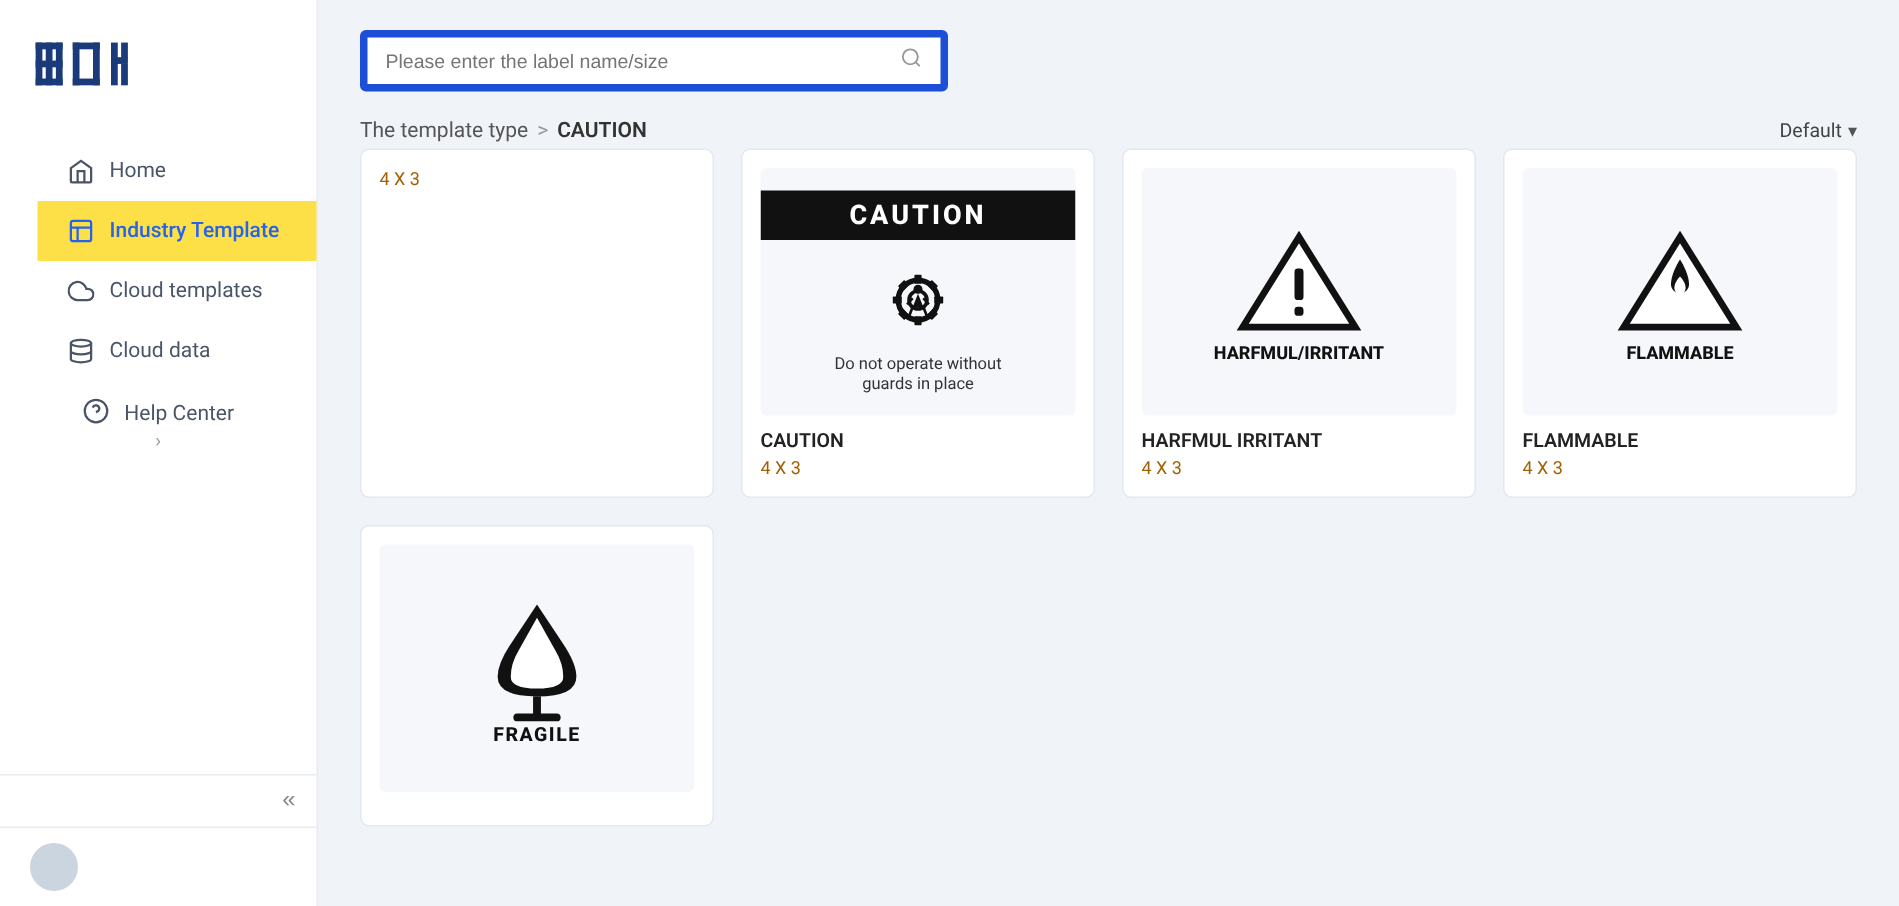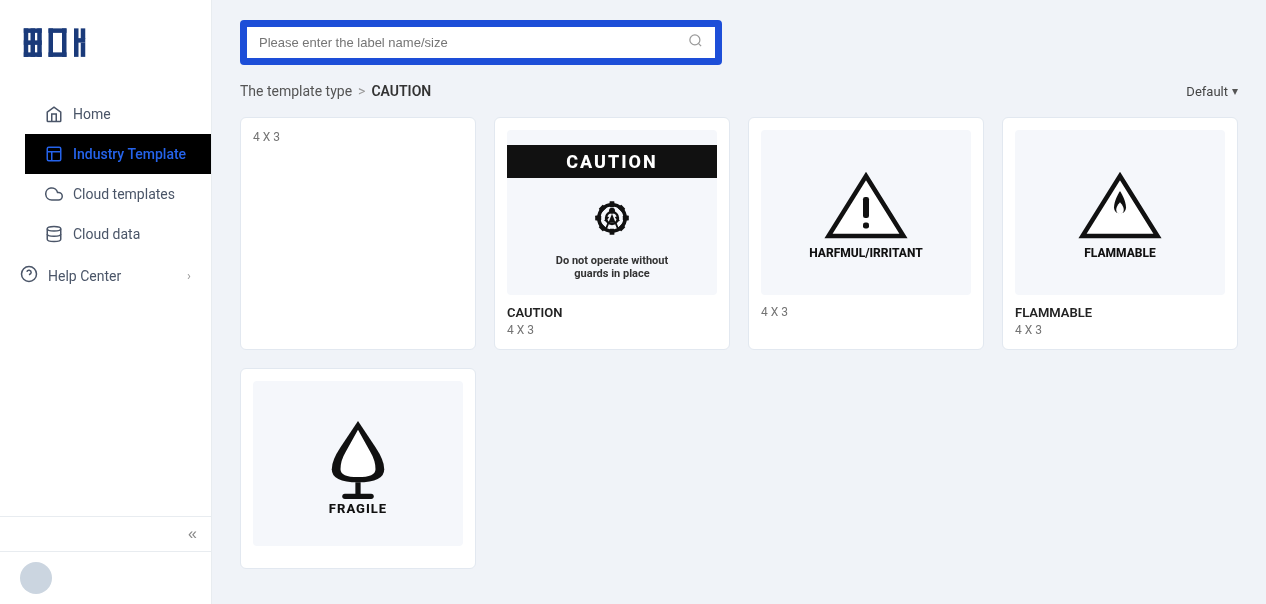--- a/index.html
+++ b/index.html
@@ -40,40 +40,41 @@
       align-items: center;
       padding: 11px 20px;
       cursor: pointer;
       font-size: 14px;
       color: #4a5568;
       gap: 10px;
       border-radius: 0;
       margin-left: 25px;
     }
     .nav-item.active {
-      background: #000000;
+      background: #fde047;
       color: #2563eb;
       font-weight: 500;
     }
     .nav-item .nav-icon {
       width: 18px;
       height: 18px;
       display: flex;
       align-items: center;
       justify-content: center;
       flex-shrink: 0;
     }
     .nav-item-help {
       display: flex;
       align-items: center;
       justify-content: space-between;
       padding: 11px 20px;
       cursor: pointer;
       font-size: 14px;
       color: #4a5568;
+      flex-direction: column;
     }
     .help-left {
       display: flex;
       align-items: center;
       gap: 10px;
     }
     .collapse-btn {
       background: none;
       border: none;
       cursor: pointer;
@@ -98,41 +99,41 @@
     }
 
     
     .search-bar-wrapper {
       margin-bottom: 18px;
     }
     .search-bar {
       display: flex;
       align-items: center;
       background: #fff;
-      border: 7px solid #1d4ed8;
+      border: 5px solid #1d4ed8;
       border-radius: 4px;
       padding: 6px 12px;
-      width: 482px;
+      width: 392px;
       gap: 8px;
     }
     .search-bar input {
       border: none;
       outline: none;
       font-size: 13px;
       color: #aab;
       flex: 1;
       background: transparent;
     }
 
     
     .breadcrumb-row {
       display: flex;
       align-items: center;
       justify-content: space-between;
-      margin-bottom: 18px;
+      margin-bottom: 4px;
     }
     .breadcrumb {
       font-size: 14px;
       color: #555;
       display: flex;
       align-items: center;
       gap: 6px;
     }
     .breadcrumb-sep {
       color: #999;
@@ -177,41 +178,40 @@
       overflow: hidden;
     }
     .card-title {
       font-size: 13px;
       font-weight: 600;
       color: #222;
       margin-bottom: 3px;
     }
     .card-size {
       font-size: 12px;
-      color: #737373;
+      color: #a16207;
     }
 
     
     .caution-header {
       background: #111;
       color: #fff;
       font-weight: 800;
       font-size: 18px;
       letter-spacing: 2px;
       padding: 6px 20px;
       margin-bottom: 10px;
       text-align: center;
       width: 100%;
     }
     .caution-label {
       font-size: 11px;
       color: #333;
       text-align: center;
       margin-top: 6px;
-      font-weight: bold;
     }
 
     
     .template-row2 {
       display: grid;
       grid-template-columns: repeat(4, 1fr);
       gap: 18px;
       margin-top: 18px;
     }
   </style>
@@ -374,20 +374,21 @@
       <div class="card-image">
         <svg width="90" height="80" viewBox="0 0 120 100">
 
           <polygon points="60,10 110,90 10,90" fill="white" stroke="#111" stroke-width="6"></polygon>
 
           <rect x="56" y="38" width="8" height="28" rx="3" fill="#111"></rect>
           <rect x="56" y="72" width="8" height="8" rx="3" fill="#111"></rect>
         </svg>
         <div style="text-align:center; font-weight:800; font-size:12px; color:#111;">HARFMUL/IRRITANT</div>
       </div>
+      <div class="card-title">HARFMUL IRRITANT</div>
       <div class="card-size">4 X 3</div>
     </div>
 
     <div class="template-card">
       <div class="card-image">
         <svg width="90" height="80" viewBox="0 0 120 100">
 
           <polygon points="60,10 110,90 10,90" fill="white" stroke="#111" stroke-width="6"></polygon>
 
           <path d="M60 30 C60 30 52 42 52 52 C52 56 55 60 60 60 C65 60 68 56 68 52 C68 42 60 30 60 30 Z" fill="#111"></path>

